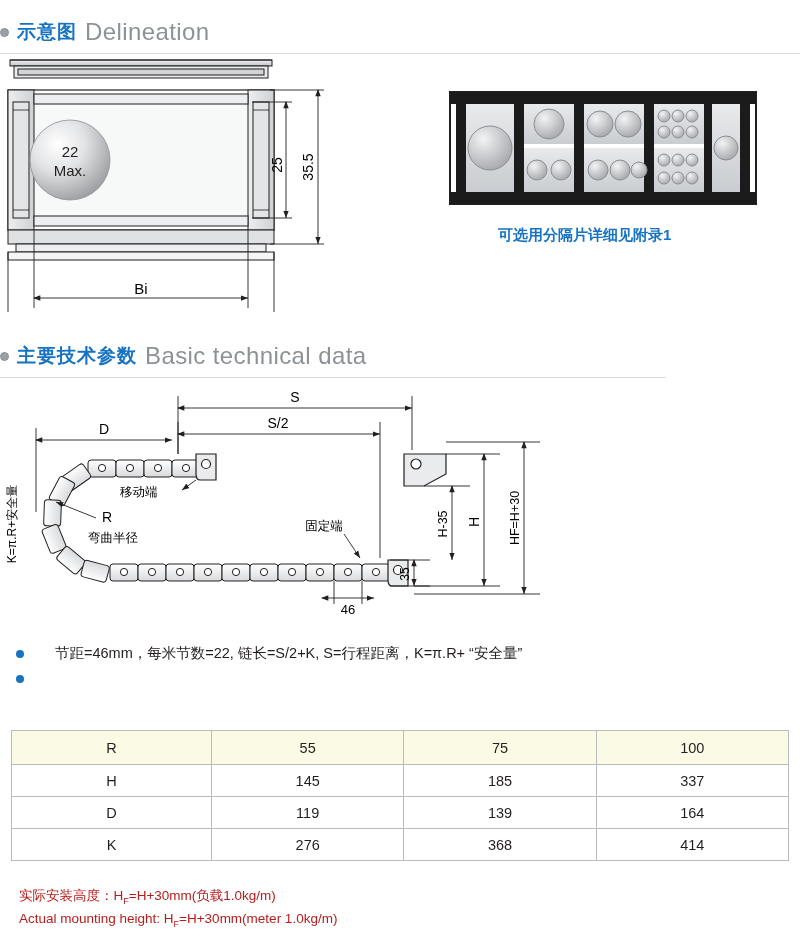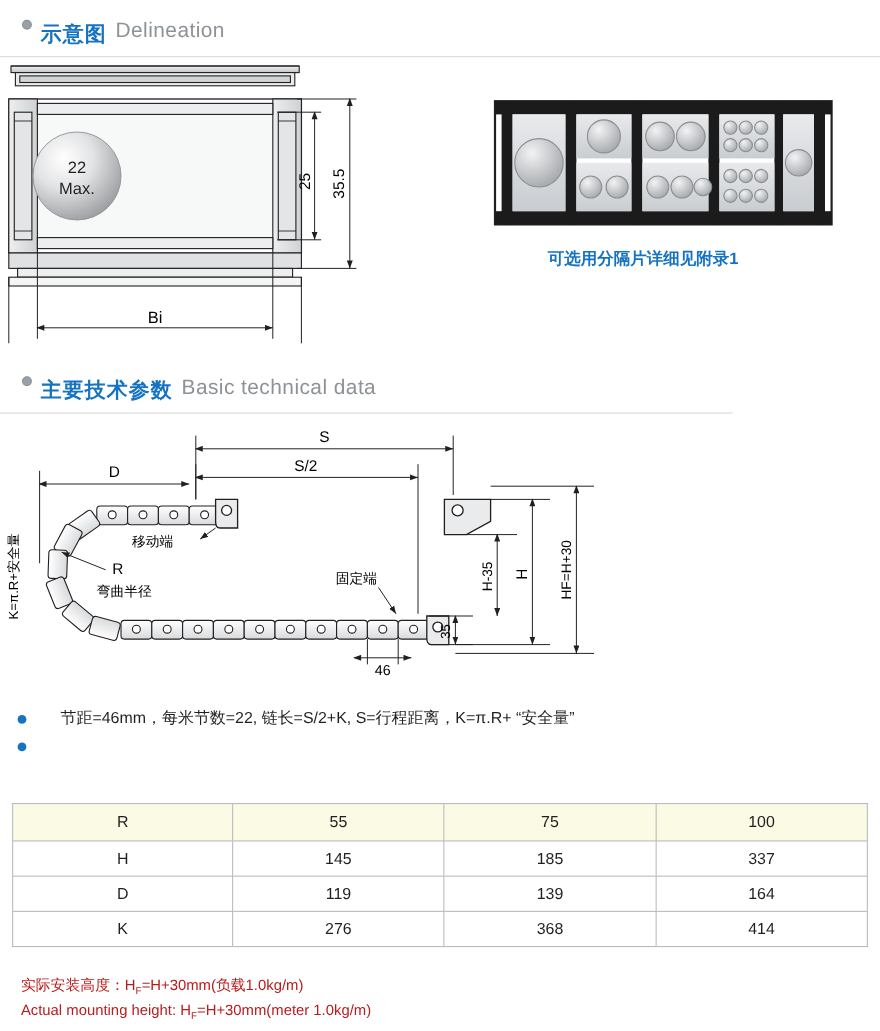--- a/index.html
+++ b/index.html
@@ -7,34 +7,34 @@
     margin: 0; padding: 0;
     width: 800px; height: 937px;
     background: #ffffff;
     font-family: "Liberation Sans", sans-serif;
     color: #231f20;
   }
   .page { position: relative; width: 800px; height: 937px; overflow: hidden; }
 
   
   .section-header {
-    display: flex; align-items: flex-start; gap: 8px;
-    padding-left: 20px;
+    display: flex; align-items: center; gap: 8px;
+    padding-left: 0;
   }
   .sec-bullet {
     width: 9px; height: 9px; border-radius: 50%;
     background: #9aa0a6; flex: 0 0 auto;
     border: 1px solid #8a9096;
   }
   .sec-cn {
     color: #1673c1; font-size: 19px; font-weight: bold;
     letter-spacing: 1px;
   }
   .sec-en {
-    color: #8d9297; font-size: 19px; font-weight: normal;
+    color: #8d9297; font-size: 24px; font-weight: normal;
     letter-spacing: 0.4px;
   }
   .divider {
     height: 1px; background: #d7dadd; margin: 7px 0 0 0;
   }
   .note-blue {
     color: #1673c1; font-size: 15px; font-weight: bold;
   }
 
   

